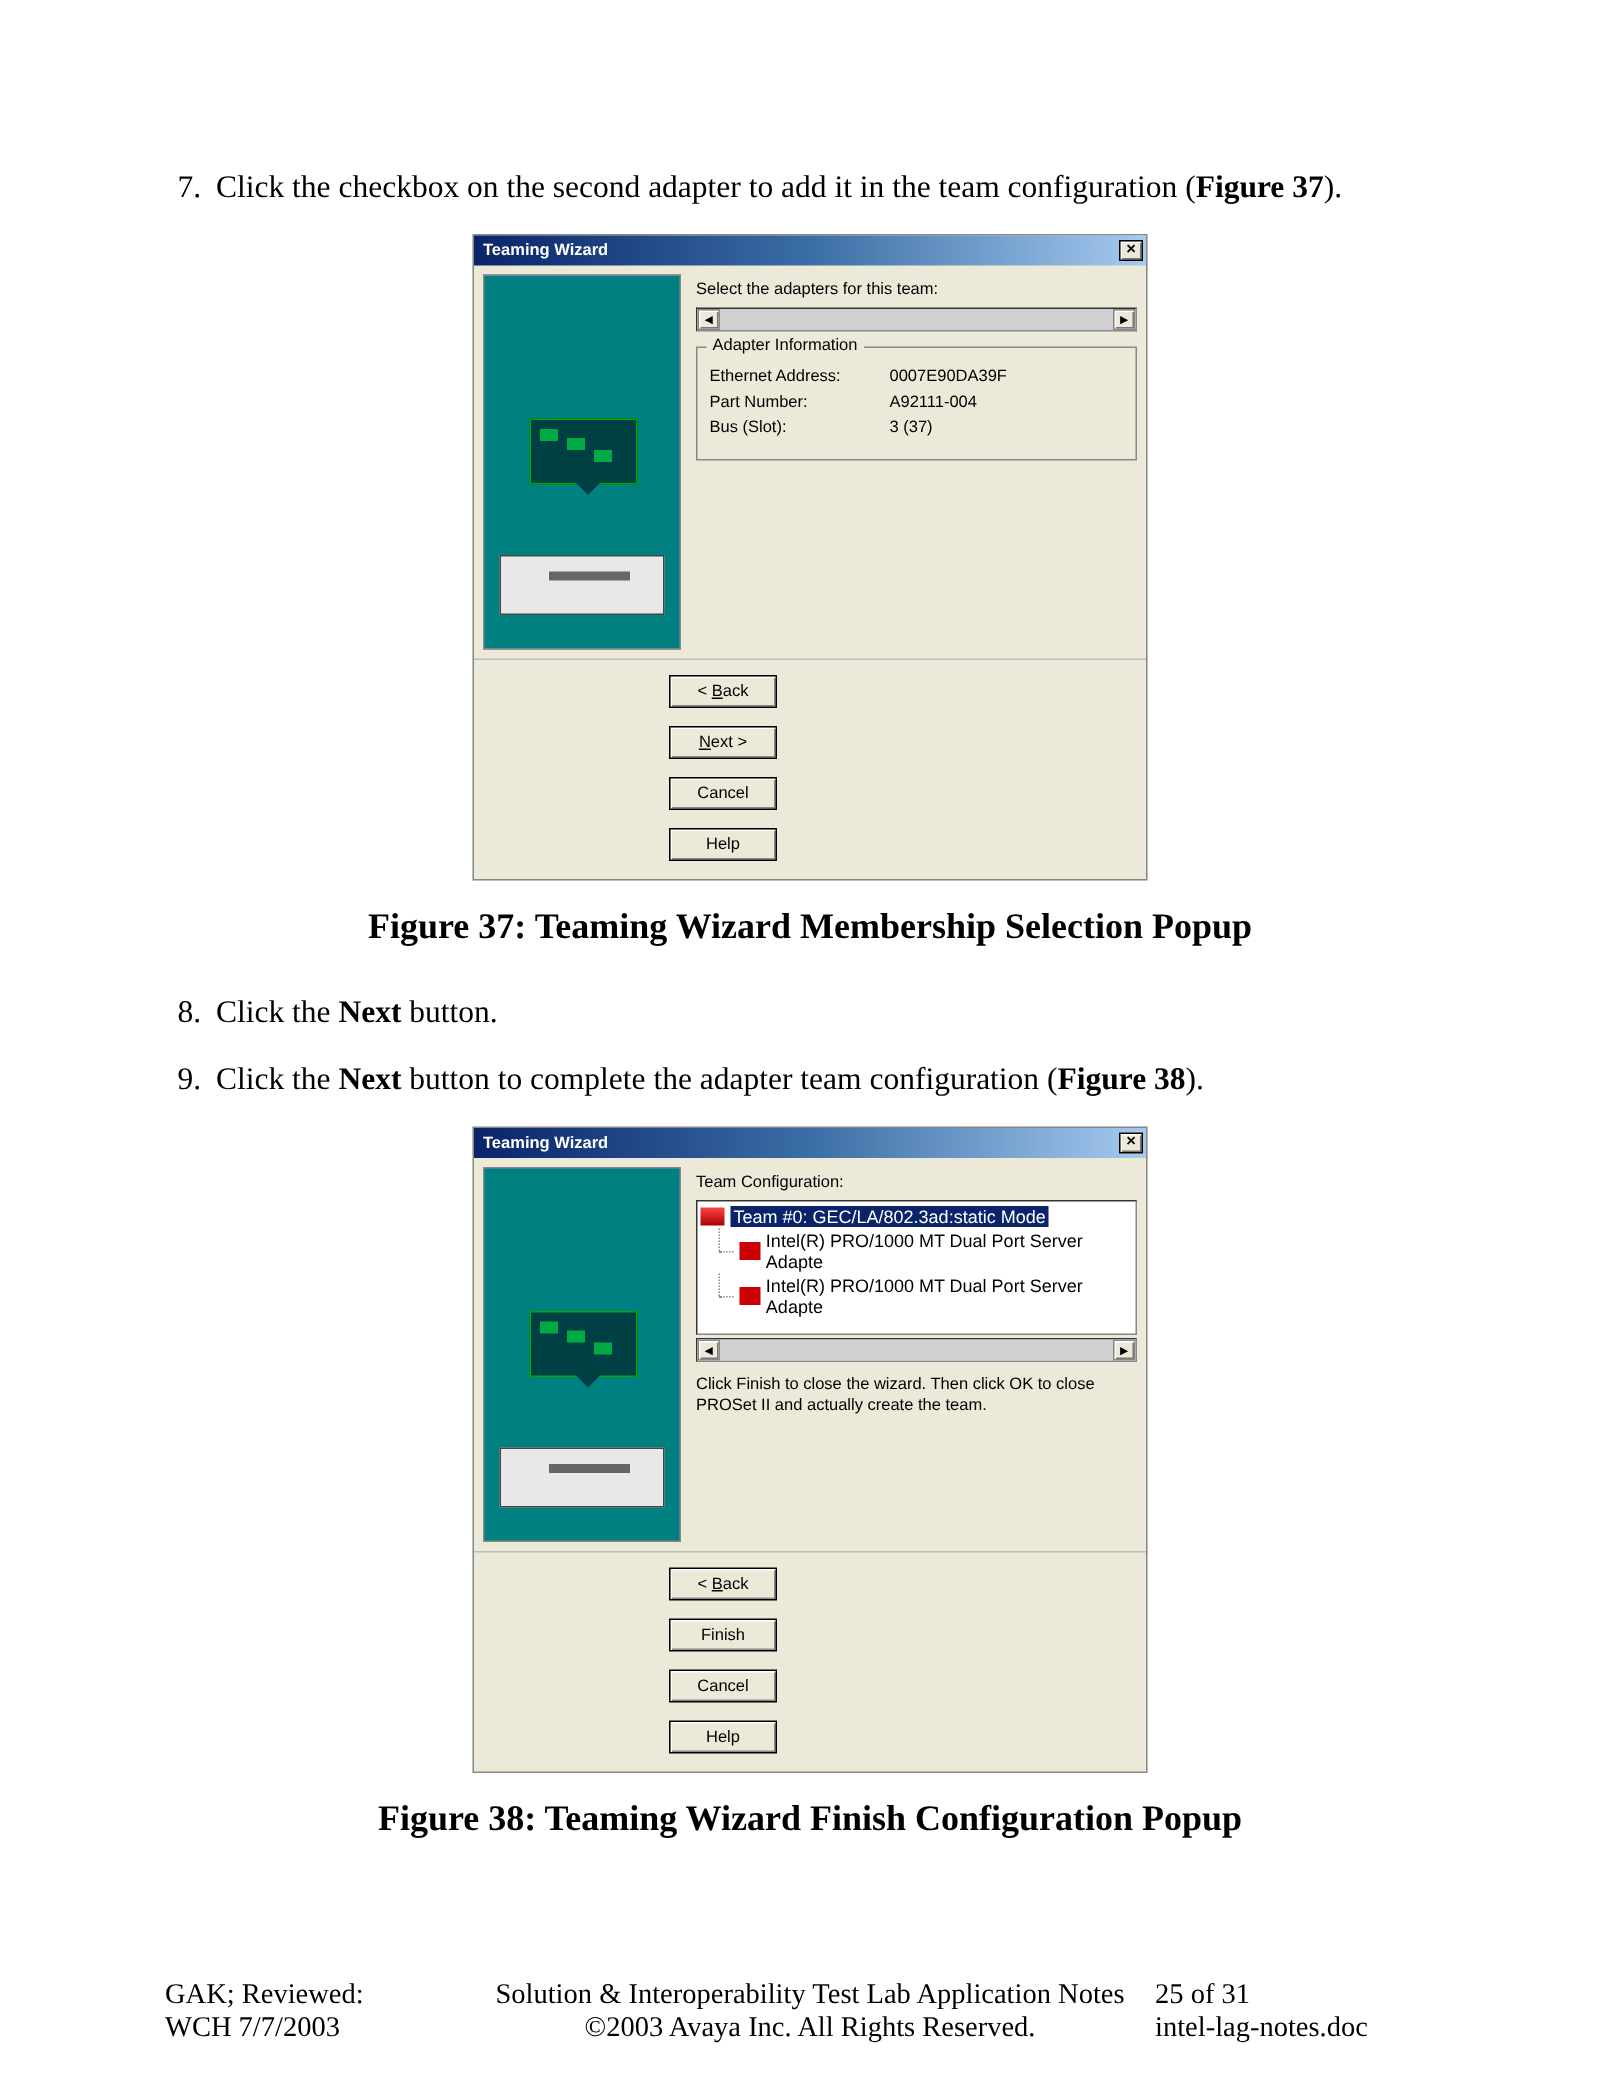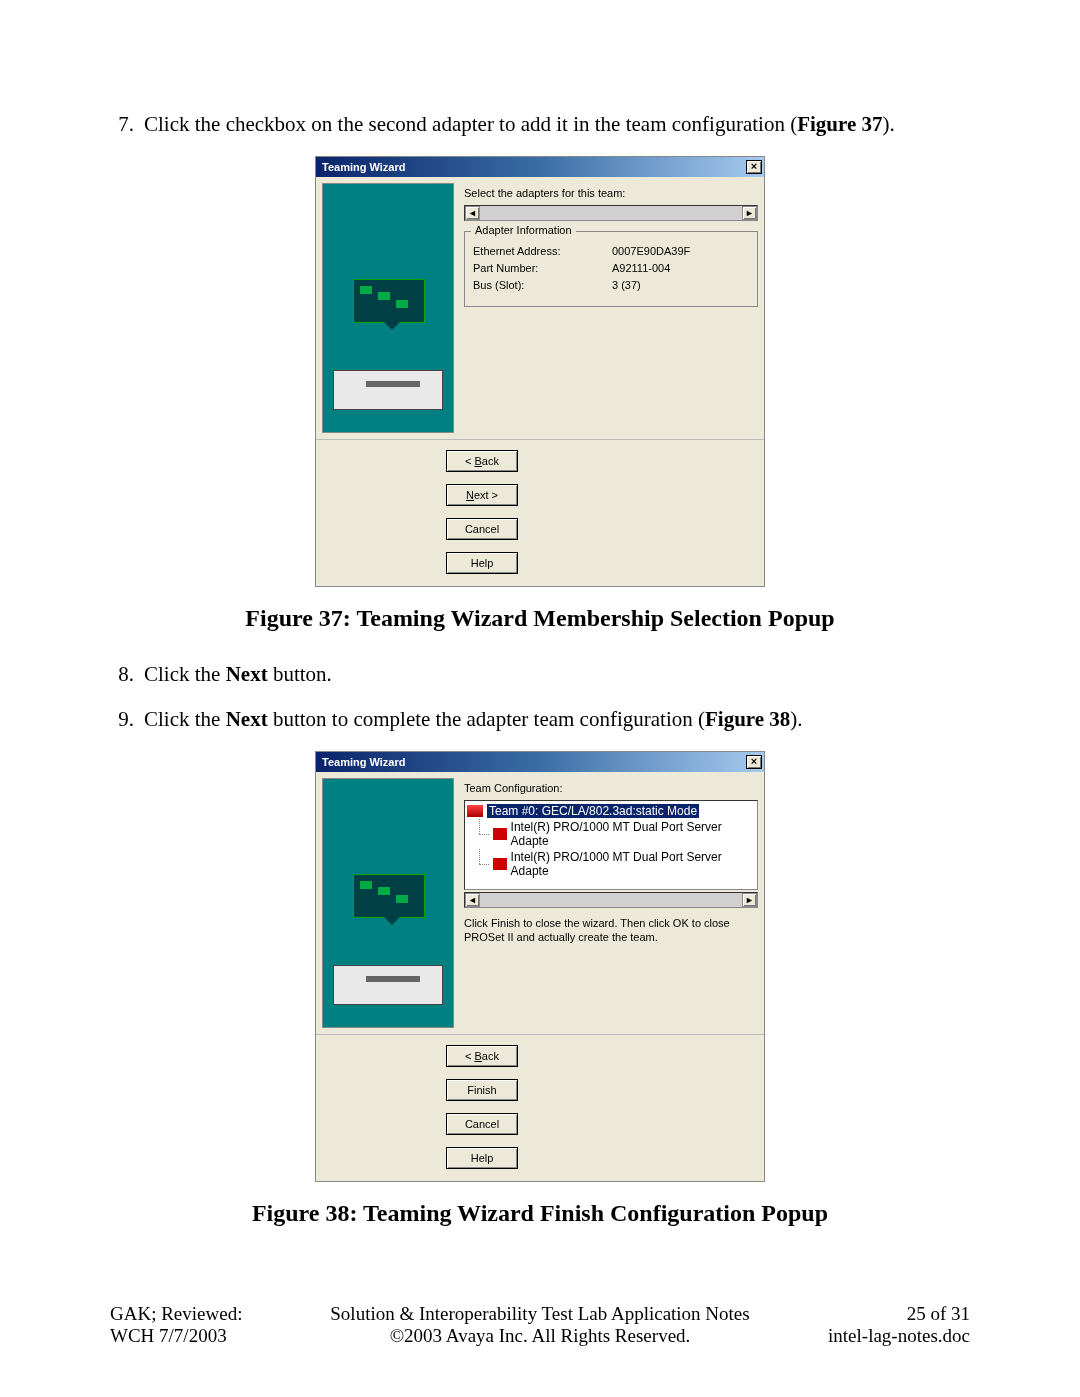--- a/index.html
+++ b/index.html
@@ -125,21 +125,21 @@
   }
   .hscroll .track { flex:1; background:#d0d0d0; height:14px; }
 
   .groupbox {
     border:1px solid #888; margin-top:10px; padding:8px 8px 10px 8px; position:relative;
   }
   .groupbox .legend {
     position:absolute; top:-8px; left:6px; background:#ece9d8; padding:0 4px; font-size:11px;
   }
   .info-row { display:flex; margin:5px 0; }
-  .info-row .k { width:139px; }
+  .info-row .k { width:120px; }
   .info-row .v { flex:1; }
 
   .btnbar {
     border-top:1px solid #bbb;
     padding:10px 10px 12px 10px;
     display:flex;
     justify-content:center;
     gap:12px;
   }
   .btnbar.right { justify-content:flex-start; padding-left:130px;flex-direction:column; }
@@ -167,27 +167,27 @@
     content:""; position:absolute; left:12px; top:50%; width:10px; border-top:1px dotted #888;
   }
   .ticon{ width:14px; height:12px; margin-right:4px; background:#c00; position:relative; }
   .ticon.team{ width:16px; background:linear-gradient(#f44,#a00); }
   .tree-row.selected span.lbl{ background:#0a246a; color:#fff; padding:0 2px; }
 
   .helper { margin-top:8px; font-size:11px; line-height:1.3; }
 
   
   .footer {
-    position:absolute; left:110px; right:110px; bottom:50px;
+    position:absolute; left:110px; right:110px; bottom:34px;
     display:flex; justify-content:space-between;
     font-size:19px;
   }
   .footer .center{ text-align:center; flex:1; }
   .footer .left,.footer .right{ width:200px; }
-  .footer .right{ text-align:right; }
+  .footer .right{ }
 </style>
 </head>
 <body>
 
 <div class="page">
 
   <div class="step">
     <div class="step-num">7.</div>
     <div class="step-body">
       <span>Click the checkbox on the second adapter to add it in the team configuration (</span><span class="bold">Figure 37</span><span>).</span>

